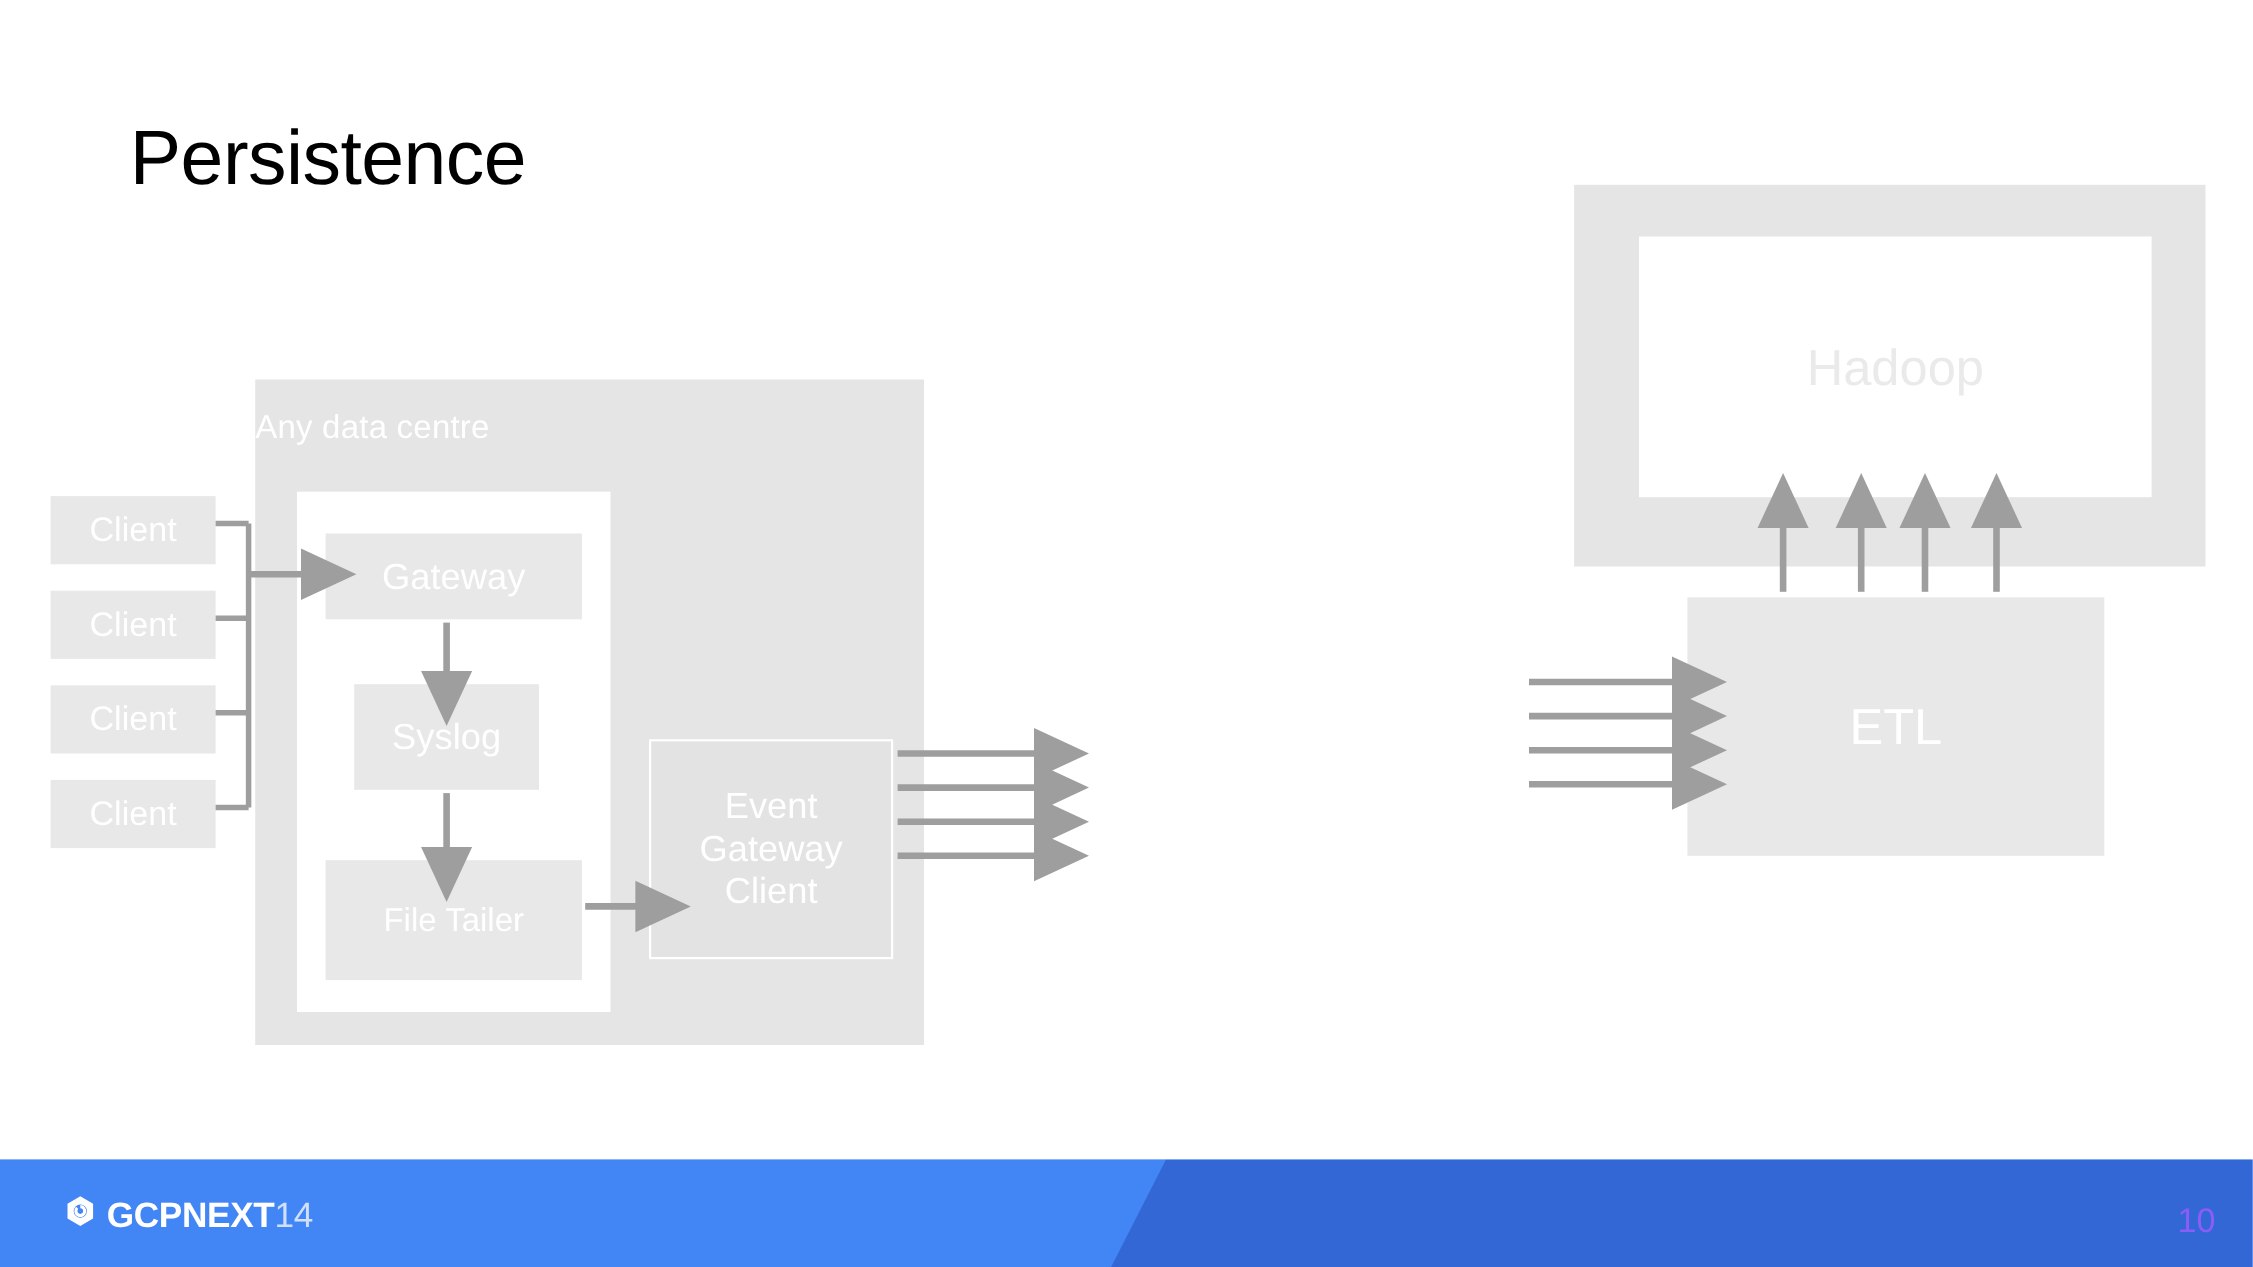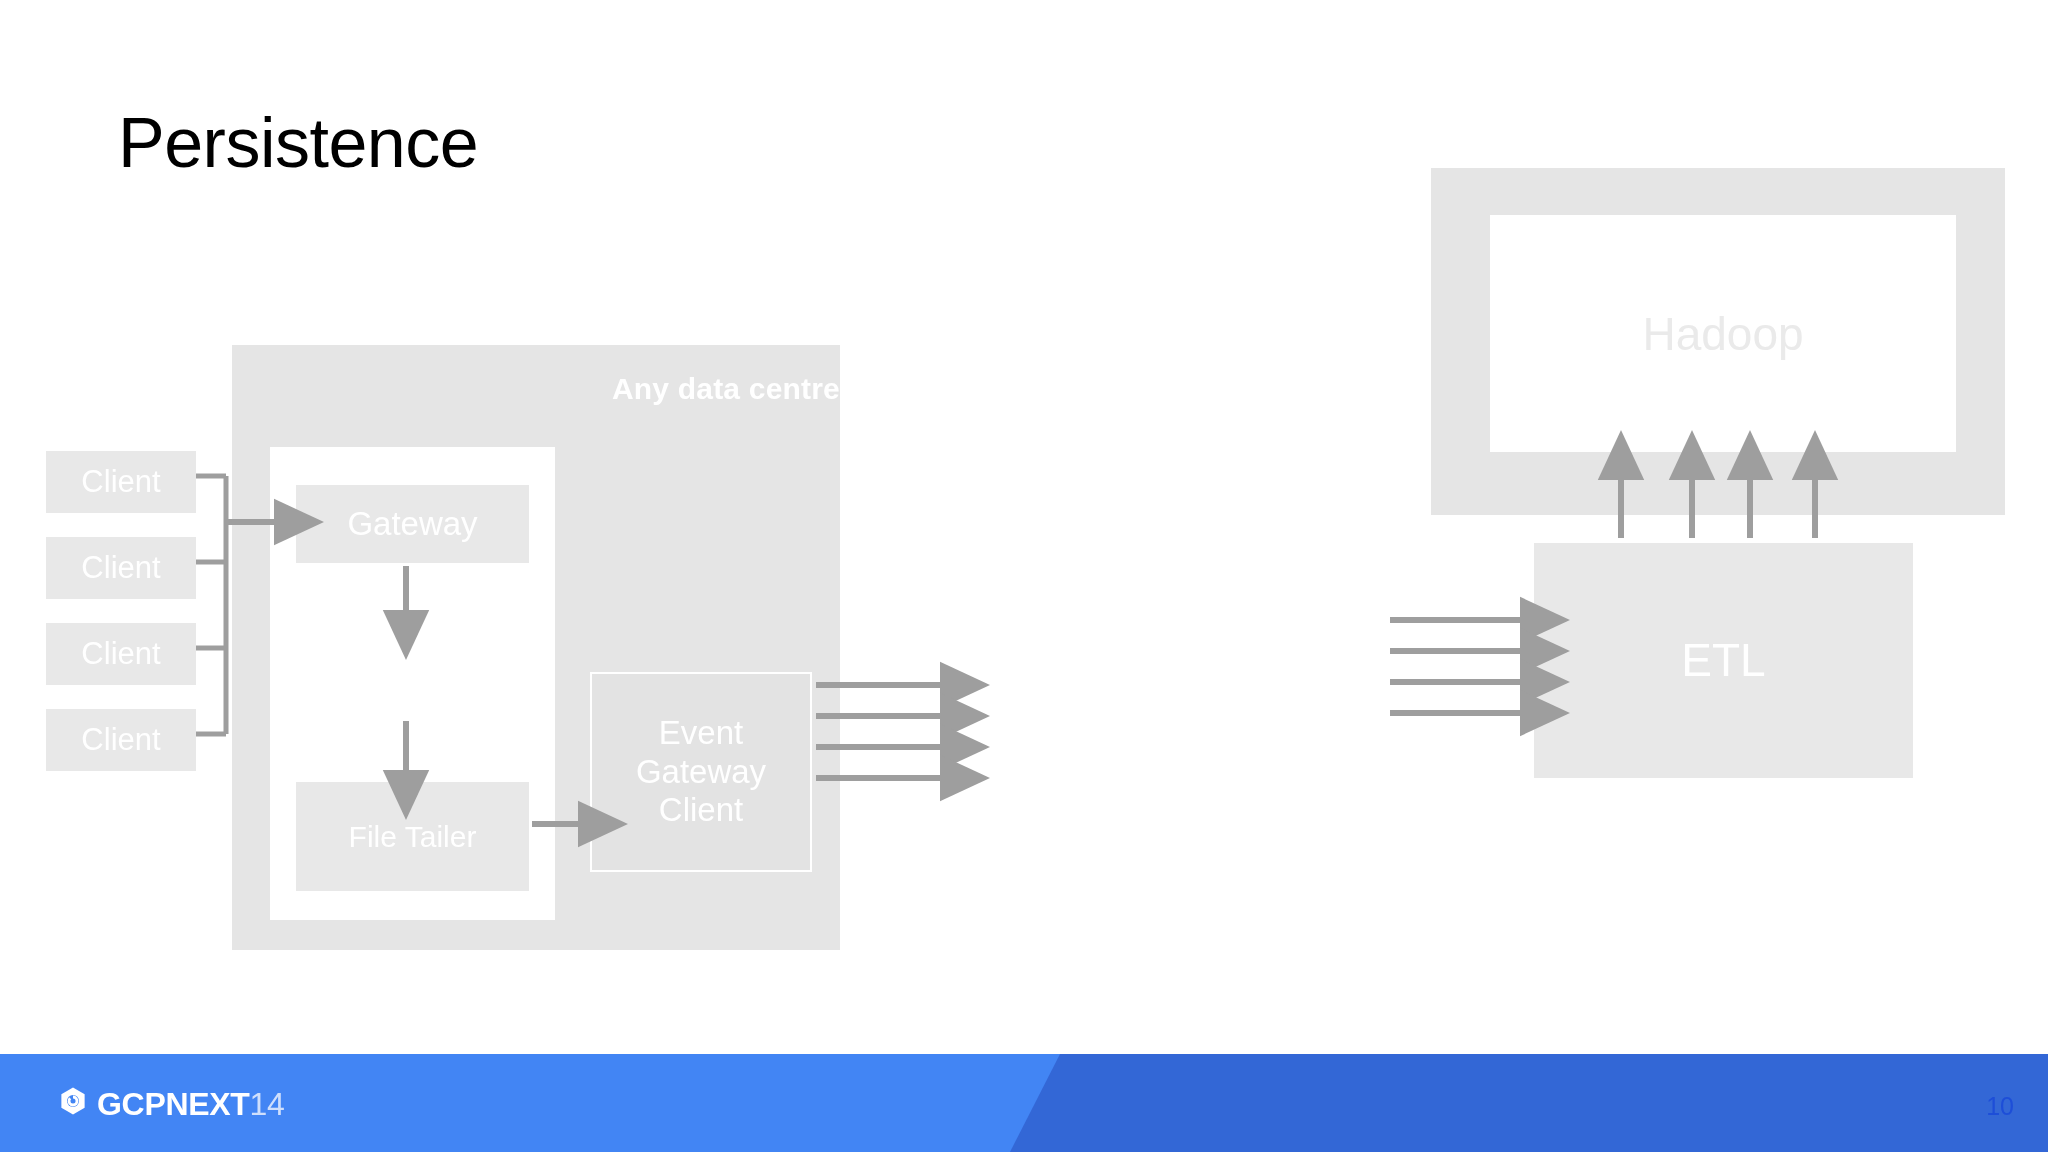--- a/index.html
+++ b/index.html
@@ -52,23 +52,23 @@
   #dc-outer {
     position: absolute;
     left: 232px; top: 345px;
     width: 608px; height: 605px;
     background: #e5e5e5;
   }
   #dc-title {
     position: absolute;
     left: 232px; top: 372px;
     width: 608px;
-    text-align: right;
+    text-align: left;
     font-size: 30px;
-    font-weight: bold;
+    font-weight: normal;
     color: #ffffff;
     letter-spacing: 0.2px;
   }
   #dc-inner {
     position: absolute;
     left: 270px; top: 447px;
     width: 285px; height: 473px;
     background: #ffffff;
   }
 
@@ -168,22 +168,22 @@
   }
   #brand-year {
     font-size: 32px;
     font-weight: 400;
     color: #cfdffc;
     letter-spacing: -0.3px;
   }
   #page-num {
     position: absolute;
     right: 34px; top: 1092px;
-    font-size: 25px;
-    color: #1d4ed8;
+    font-size: 31px;
+    color: #8b5cf6;
   }
 </style>
 </head>
 <body>
 
 <div id="slide">
 
   <div id="slide-title">Persistence</div>
 
   <div id="dc-outer"></div>
@@ -198,20 +198,23 @@
   </div>
   <div class="box client" style="left:46px; top:623px;">
     <span>Client</span>
   </div>
   <div class="box client" style="left:46px; top:709px;">
     <span>Client</span>
   </div>
 
   <div class="box" id="gateway">
     <span>Gateway</span>
+  </div>
+  <div class="box" id="syslog">
+    <span>Syslog</span>
   </div>
   <div class="box" id="filetail">
     <span>File Tailer</span>
   </div>
 
   <div class="box outlined" id="eds">
     <span class="ln">Event</span>
     <span class="ln">Gateway</span>
     <span class="ln">Client</span>
   </div>

